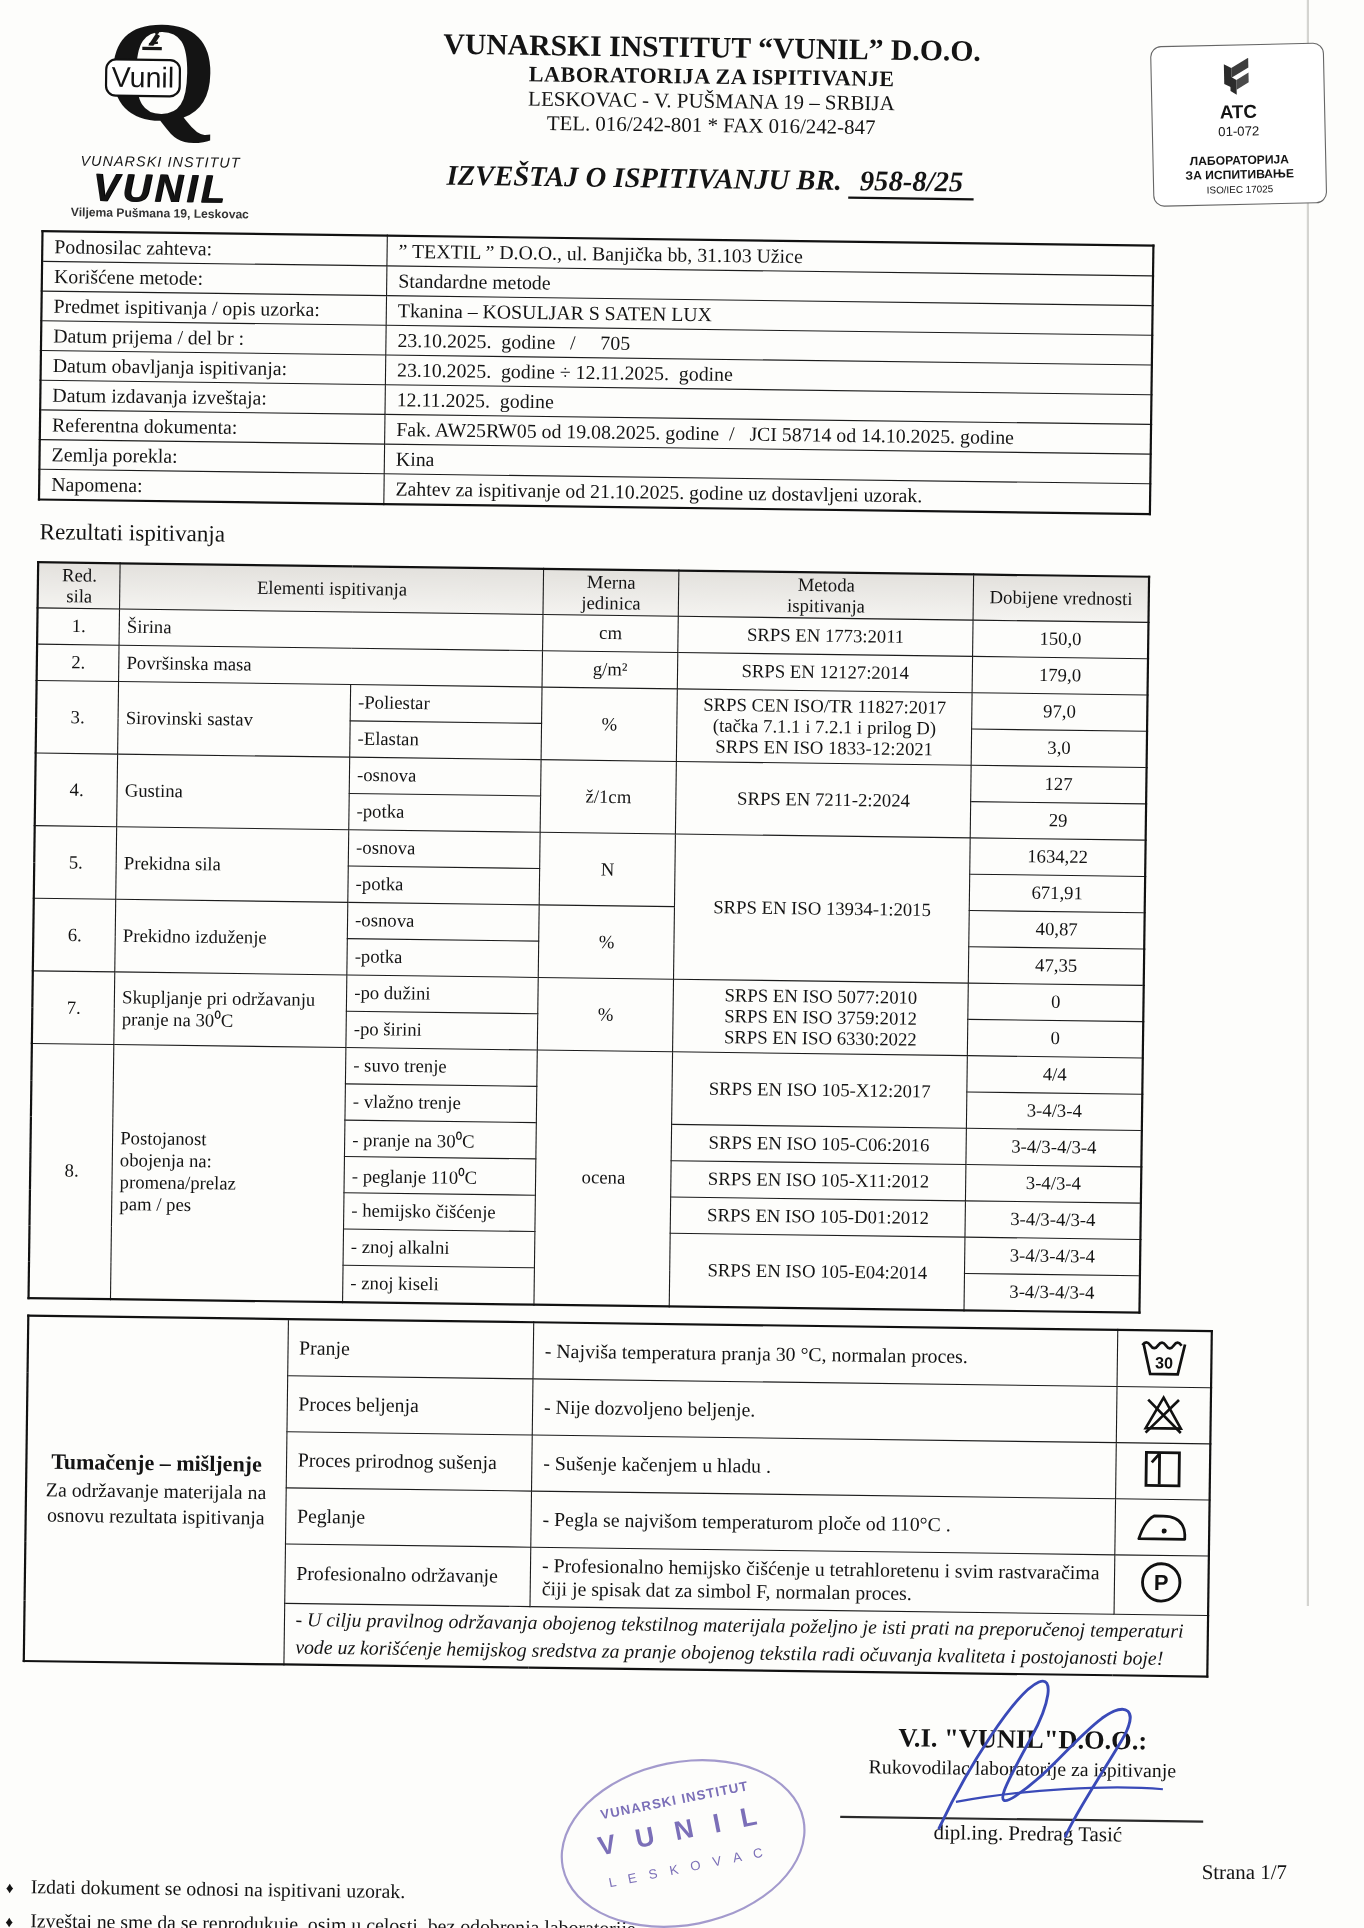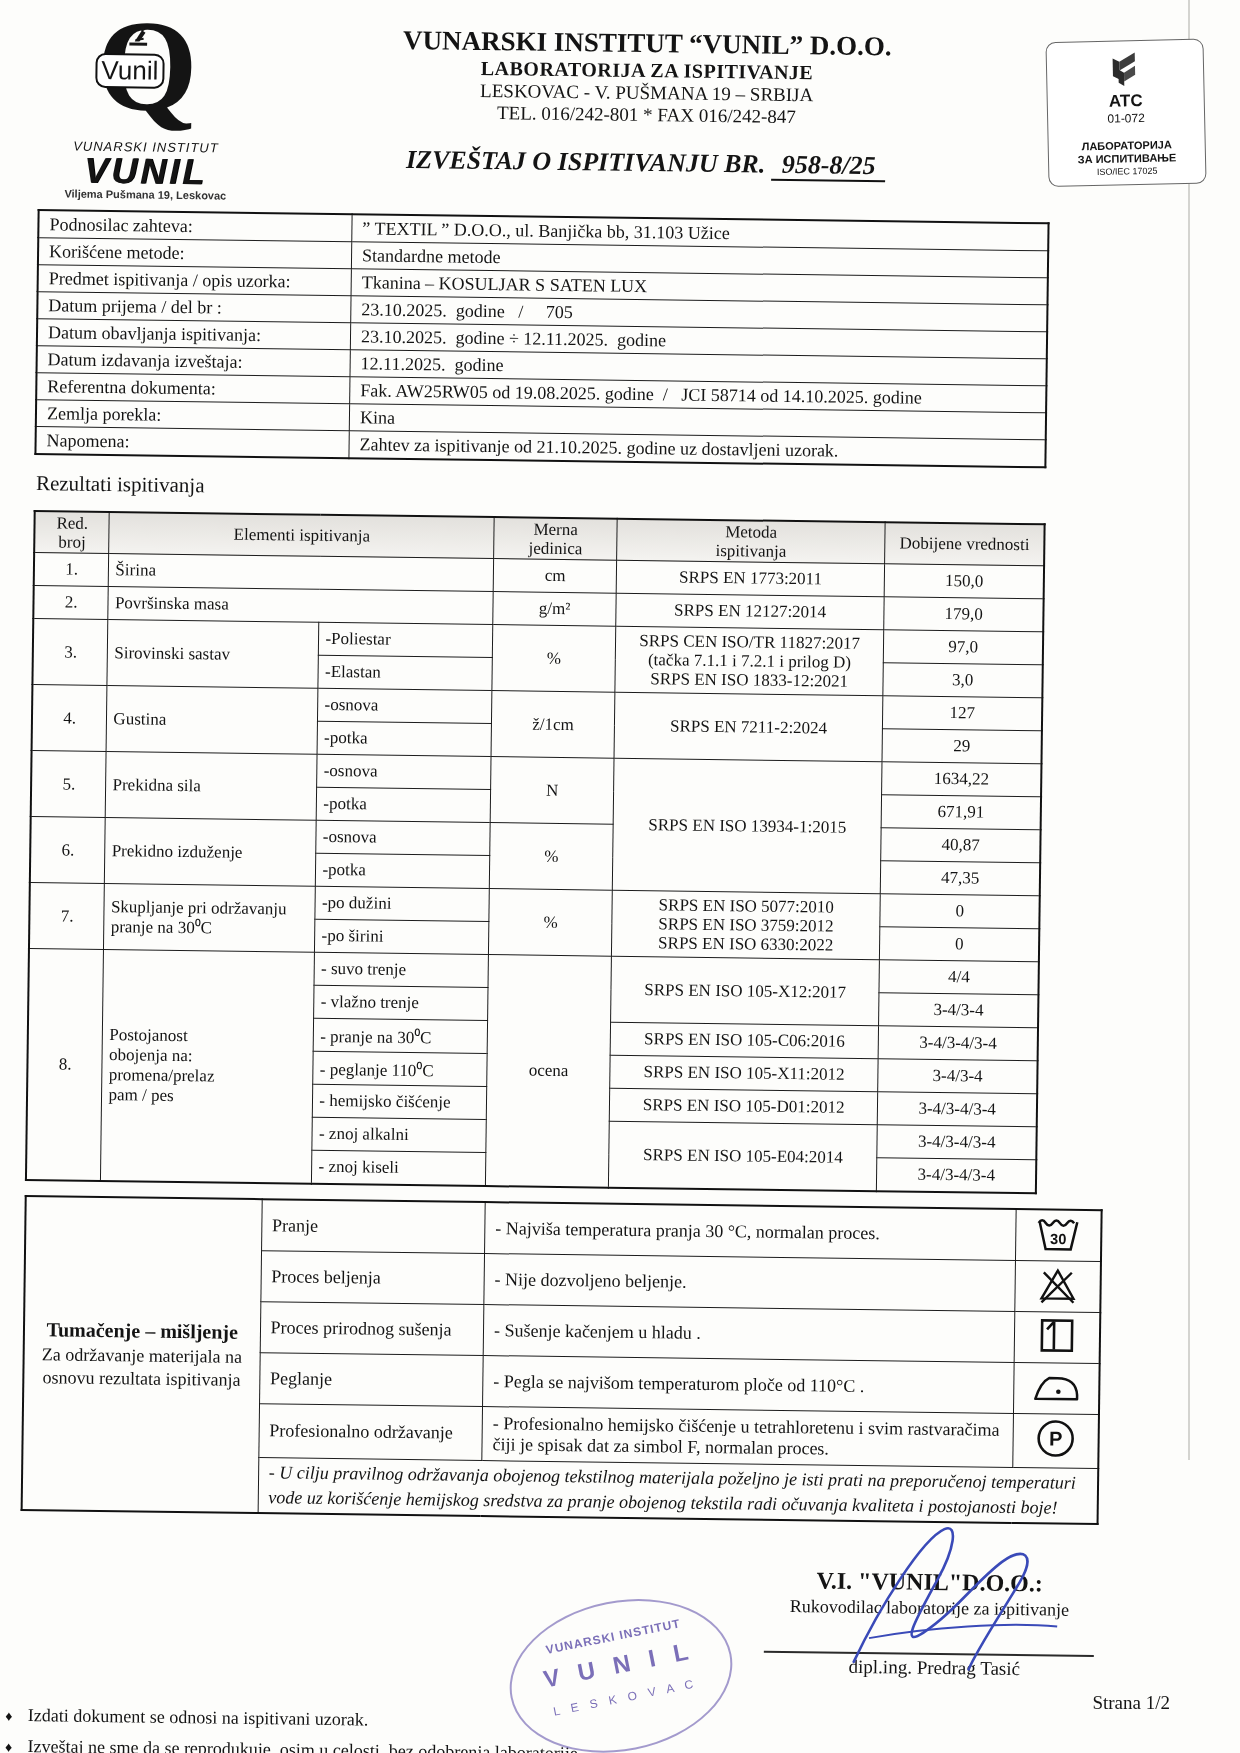--- a/index.html
+++ b/index.html
@@ -179,21 +179,21 @@
     </tbody>
   </table>
 
   <div class="res-heading">Rezultati ispitivanja</div>
 
   <table class="res-table">
     <tbody>
       <tr>
         <td class="hd cnum">
               <span class="mline">Red.</span>
-              <span class="mline">broj</span>
+              <span class="mline">sila</span>
             </td>
         <td class="hd" colspan="2">Elementi ispitivanja</td>
         <td class="hd cunit">
               <span class="mline">Merna</span>
               <span class="mline">jedinica</span>
             </td>
         <td class="hd cmet">
               <span class="mline">Metoda</span>
               <span class="mline">ispitivanja</span>
             </td>
@@ -412,14 +412,14 @@
       <span>Izdati dokument se odnosi na ispitivani uzorak.</span>
     </div>
     <div class="bullet-line">
       <span class="bullet-glyph">♦</span>
       <span>Izveštaj ne sme da se reprodukuje, osim u celosti, bez odobrenja laboratorije.</span>
     </div>
 
   </div>
 
 </div>
-<div class="page-no">Strana 1/2</div>
+<div class="page-no">Strana 1/7</div>
 </div>
 
 </body></html>

